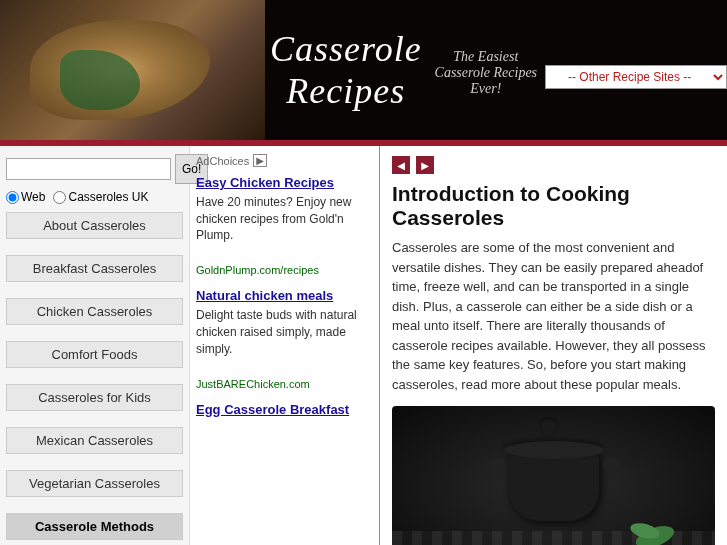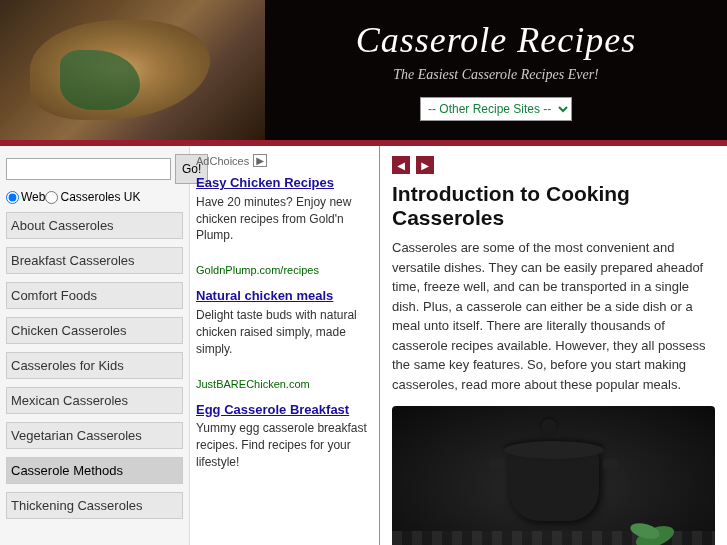--- a/index.html
+++ b/index.html
@@ -32,21 +32,21 @@
       position: absolute;
       top: 50px; left: 60px;
       width: 80px; height: 60px;
       background: linear-gradient(180deg, #3a6a3a 0%, #2a5a2a 100%);
       border-radius: 30% 70% 50% 50%;
       opacity: 0.8;
     }
     #header-title-area {
       flex: 1;
       display: flex;
-      flex-direction: column;
+      flex-direction: row;
       align-items: center;
       justify-content: center;
       background: #0a0505;
     }
     #site-title {
       font-family: Georgia, serif;
       font-size: 36px;
       font-style: italic;
       color: #fff;
       text-align: center;
@@ -55,25 +55,25 @@
     #site-subtitle {
       font-family: Georgia, serif;
       font-size: 14px;
       font-style: italic;
       color: #ccc;
       text-align: center;
       margin-top: 6px;
     }
     #other-sites-select {
       margin-top: 14px;
-      padding: 3px 3px;
+      padding: 3px 18px;
       font-size: 12px;
       background: #fff;
       border: 1px solid #999;
-      color: #15803d;
+      color: #b91c1c;
       cursor: pointer;
     }
 
     
     #red-bar {
       height: 6px;
       background: #9b1c2e;
     }
 
     
@@ -107,43 +107,45 @@
       height: 30px;
       padding: 0 6px;
       background: #e0e0e0;
       border: 1px solid #aaa;
       font-size: 12px;
       cursor: pointer;
     }
     #radio-area {
       display: flex;
       align-items: center;
+      gap: 8px;
       margin-bottom: 8px;
       font-size: 12px;
     }
     #radio-area label {
       display: flex;
       align-items: center;
       gap: 2px;
       cursor: pointer;
     }
     .nav-item {
       display: block;
       width: 100%;
+      text-align: center;
       padding: 5px 4px;
       font-size: 13px;
       border: 1px solid #ccc;
       background: #e8e8e8;
-      margin-bottom: 8px;
+      margin-bottom: 16px;
       cursor: pointer;
       color: #333;
       text-decoration: none;
     }
     .nav-item.active {
-      font-weight: normal;
+      font-weight: bold;
       background: #d0d0d0;
       color: #000;
     }
 
     
     #ad-column {
       width: 190px;
       flex-shrink: 0;
       padding: 8px 6px;
       border-right: 1px solid #f97316;
@@ -338,22 +340,22 @@
         <span>Web</span>
       </label>
       <label>
         <input type="radio" name="scope" style="">
         <span>Casseroles UK</span>
       </label>
     </div>
 
     <a class="nav-item">About Casseroles</a>
     <a class="nav-item">Breakfast Casseroles</a>
+    <a class="nav-item">Chicken Casseroles</a>
     <a class="nav-item">Comfort Foods</a>
-    <a class="nav-item">Chicken Casseroles</a>
     <a class="nav-item">Casseroles for Kids</a>
     <a class="nav-item">Mexican Casseroles</a>
     <a class="nav-item">Vegetarian Casseroles</a>
     <a class="nav-item active">Casserole Methods</a>
     <a class="nav-item">Thickening Casseroles</a>
   </div>
 
   <div id="ad-column">
     <div id="ad-choices-bar">
       <span>AdChoices</span>
@@ -367,21 +369,20 @@
     </div>
 
     <div class="ad-block">
       <div class="ad-title">Natural chicken meals</div>
       <div class="ad-desc">Delight taste buds with natural chicken raised simply, made simply.</div>
       <span class="ad-url">JustBAREChicken.com</span>
     </div>
 
     <div class="ad-block">
       <div class="ad-title">Egg Casserole Breakfast</div>
-      <div class="ad-desc">Yummy egg casserole breakfast recipes. Find recipes for your lifestyle!</div>
     </div>
   </div>
 
   <div id="content">
     <div id="content-nav">
       <div class="nav-arrow">◀</div>
       <div class="nav-arrow">▶</div>
     </div>
     <div id="content-heading">Introduction to Cooking Casseroles</div>
     <div id="content-text">Casseroles are some of the most convenient and versatile dishes. They can be easily prepared aheadof time, freeze well, and can be transported in a single dish. Plus, a casserole can either be a side dish or a meal unto itself. There are literally thousands of casserole recipes available. However, they all possess the same key features. So, before you start making casseroles, read more about these popular meals.</div>

